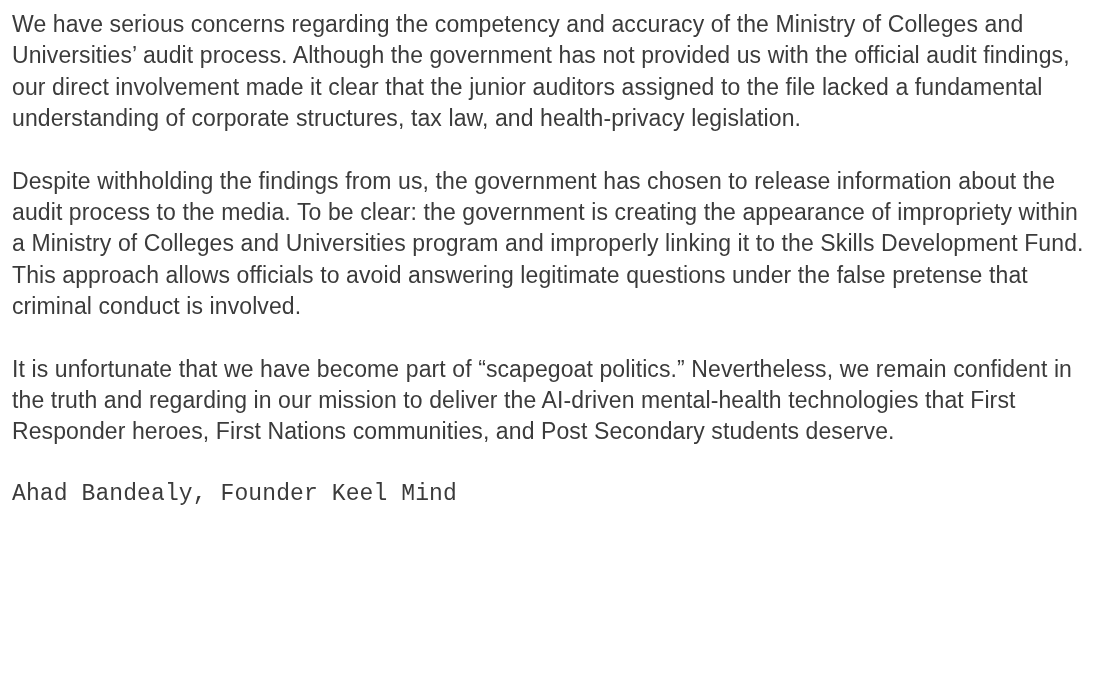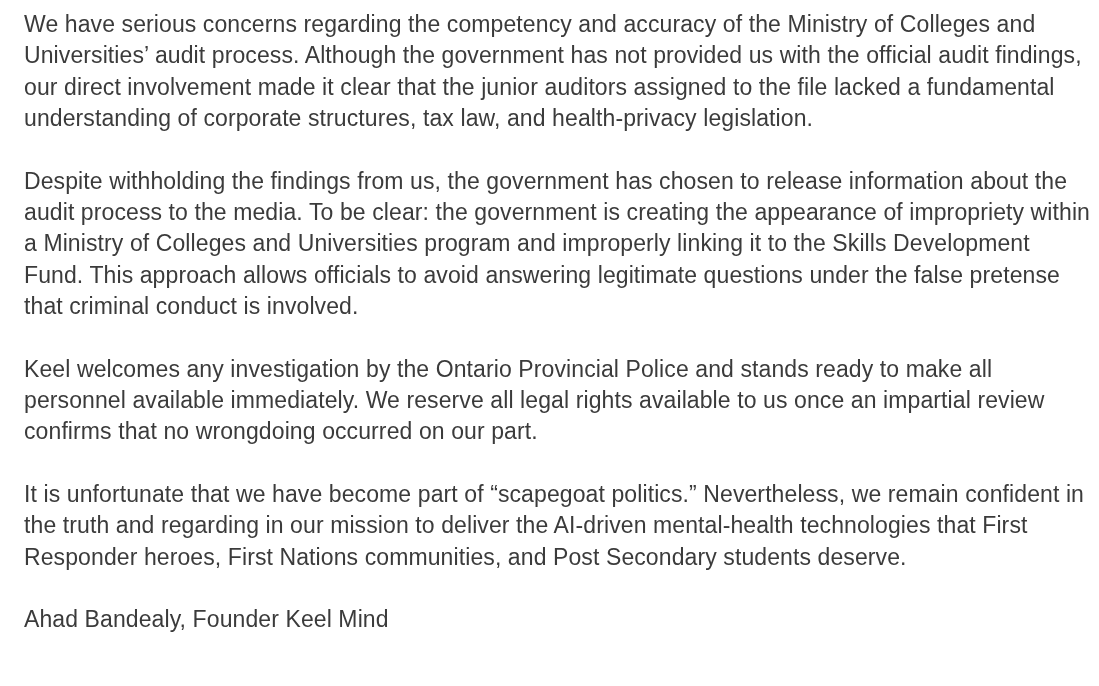--- a/index.html
+++ b/index.html
@@ -10,36 +10,36 @@
   body {
     width: 1099px;
     height: 686px;
     overflow: hidden;
     font-family: "Liberation Sans", "DejaVu Sans", sans-serif;
   }
   .document {
     box-sizing: border-box;
     width: 1099px;
     height: 686px;
-    padding: 9px 6px 0 24px;
+    padding: 9px 6px 0 12px;
     color: #3b3b3b;
   }
   .document p {
     margin: 0 0 31px 0;
     font-size: 23px;
     line-height: 31.4px;
     letter-spacing: 0.1px;
     max-width: 1086px;
   }
   .document p.signature {
     margin-bottom: 5px;
+    font-family: Liberation Mono, monospace;
   }
 </style>
 </head>
 <body>
 
 <div class="document">
   <p>We have serious concerns regarding the competency and accuracy of the Ministry of Colleges and Universities’ audit process. Although the government has not provided us with the official audit findings, our direct involvement made it clear that the junior auditors assigned to the file lacked a fundamental understanding of corporate structures, tax law, and health-privacy legislation.</p>
   <p>Despite withholding the findings from us, the government has chosen to release information about the audit process to the media. To be clear: the government is creating the appearance of impropriety within a Ministry of Colleges and Universities program and improperly linking it to the Skills Development Fund. This approach allows officials to avoid answering legitimate questions under the false pretense that criminal conduct is involved.</p>
-  <p>Keel welcomes any investigation by the Ontario Provincial Police and stands ready to make all personnel available immediately. We reserve all legal rights available to us once an impartial review confirms that no wrongdoing occurred on our part.</p>
   <p>It is unfortunate that we have become part of “scapegoat politics.” Nevertheless, we remain confident in the truth and regarding in our mission to deliver the AI-driven mental-health technologies that First Responder heroes, First Nations communities, and Post Secondary students deserve.</p>
   <p class="signature">Ahad Bandealy, Founder Keel Mind</p>
 </div>
 
 </body></html>

